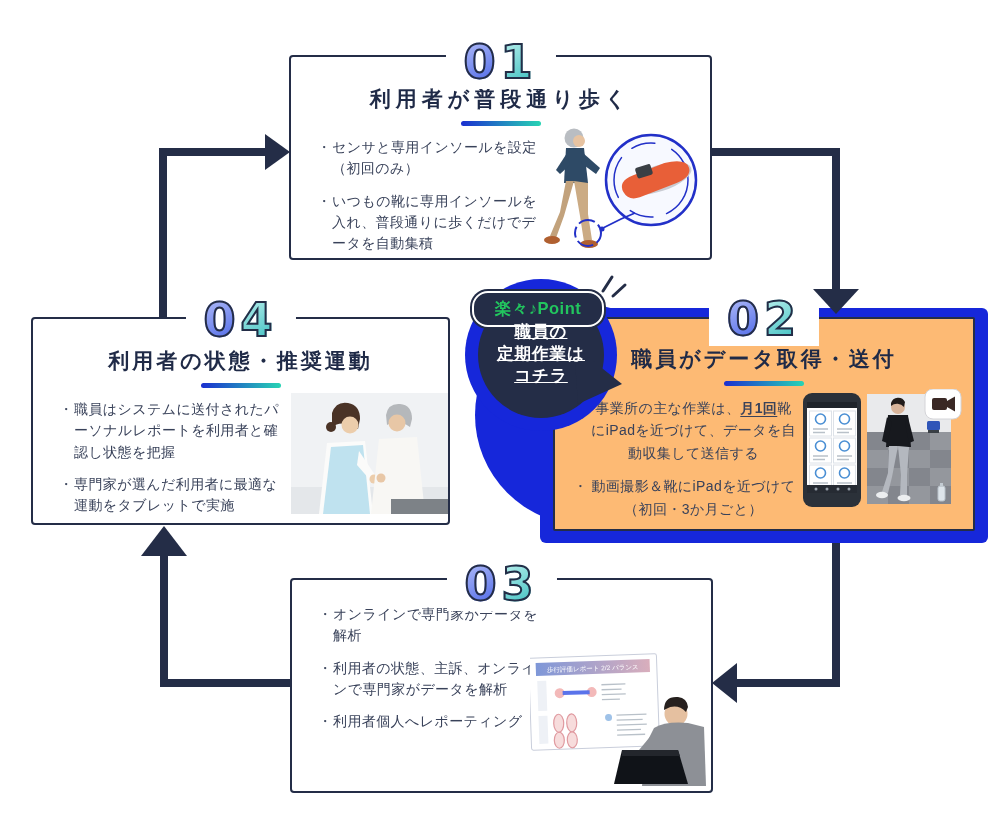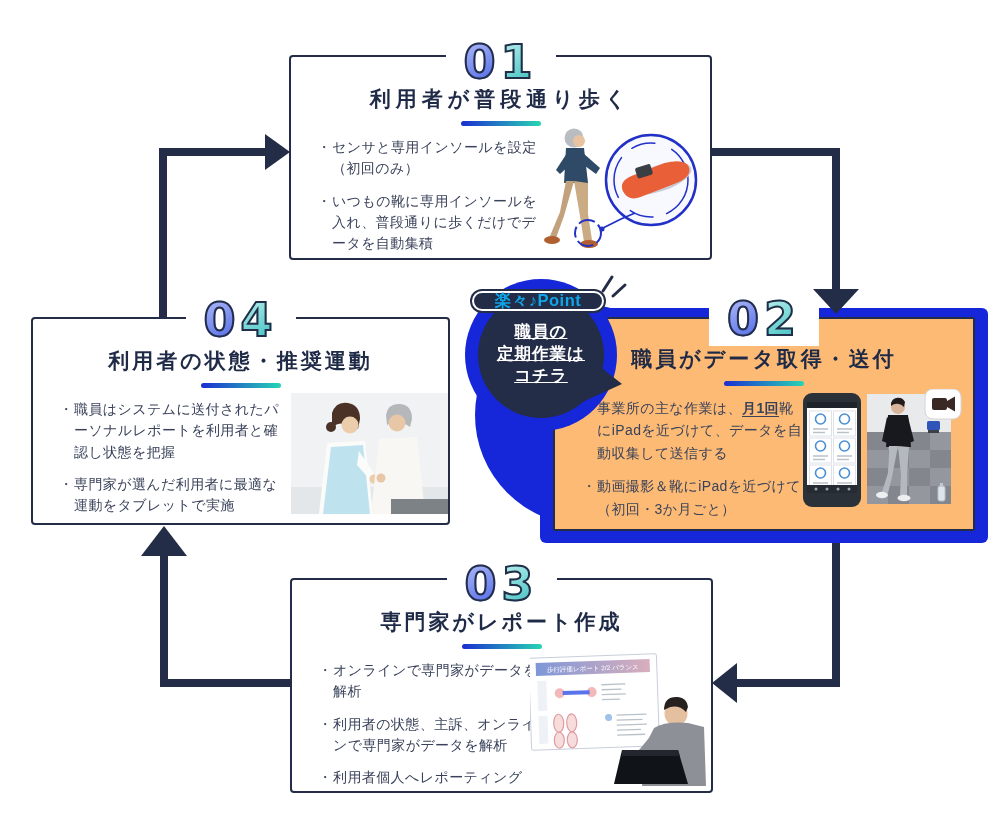--- a/index.html
+++ b/index.html
@@ -43,21 +43,21 @@
   }
   #box1 .step-title { letter-spacing:5px; }
   .grad-underline {
     width:80px; height:5px; border-radius:3px; margin:8px auto 0;
     background:linear-gradient(90deg,#1b2fd0,#28d4b4);
   }
   .bullets {
     list-style:none; margin:11px 0 0 26px; padding:0; width:230px;
     font-size:14px; line-height:1.52; color:#39425a; letter-spacing:0.4px;
   }
-  #box2i .bullets { margin-left:27px; width:226px; line-height:1.6; }
+  #box2i .bullets { margin-left:18px; width:226px; line-height:1.6;text-align:center; }
   .bullets li { display:flex; margin-bottom:11px; }
   .dot { width:15px; flex:0 0 15px; }
   .em  { font-weight:800; text-decoration:underline; text-underline-offset:3px; }
   .illus { position:absolute; }
   
   .aseg  { position:absolute; background:#242d47; z-index:1; }
   .ahead { position:absolute; width:0; height:0; z-index:5; }
   #arrA-v { left:159px; top:148px; width:8px; height:170px; }
   #arrA-h { left:159px; top:148px; width:108px; height:8px; }
   #arrA-head { left:265px; top:134px; border-left:25px solid #242d47;
@@ -76,24 +76,24 @@
                border-left:23px solid transparent; border-right:23px solid transparent; }
   
   #co-big  { position:absolute; left:475px; top:305px; width:220px; height:220px;
              border-radius:50%; background:#1627da; z-index:1; }
   #co-ring { position:absolute; left:465px; top:279px; width:152px; height:152px;
              border-radius:50%; background:#1627da; z-index:3; }
   #co-dark { position:absolute; left:478px; top:292px; width:126px; height:126px;
              border-radius:50%; background:#242d47; z-index:4; }
   #co-tail { position:absolute; left:560px; top:340px; z-index:4; }
   #co-pill {
-    position:absolute; left:472px; top:291px; width:132px; height:20px;
+    position:absolute; left:472px; top:291px; width:132px; height:36px;
     background:#242d47; border:2.5px solid #fff; border-radius:16px;
     box-shadow:0 0 0 2px #242d47; z-index:6; display:flex; align-items:center;
-    justify-content:center; color:#0ea5e9; font-size:16.5px; font-weight:800;
+    justify-content:center; color:#22c55e; font-size:16.5px; font-weight:800;
     letter-spacing:0.5px; box-sizing:border-box; white-space:nowrap;
   }
   #co-text { position:absolute; left:469px; top:320px; width:144px; z-index:6;
              color:#fff; text-align:center; font-size:16.5px; font-weight:800;
              line-height:22px; letter-spacing:1px;text-decoration:underline; }
   #co-sparks { position:absolute; left:600px; top:274px; z-index:6; }
 </style>
 </head>
 <body>
 
@@ -251,21 +251,20 @@
         </g>
       </svg>
     </div>
   </div>
 
   <div class="step-box" id="box3">
     <div class="chip">
       <span class="digit d1">0</span>
         <span class="digit d2">3</span>
     </div>
-    <div class="step-title">専門家がレポート作成</div>
     <div class="grad-underline"></div>
     <ul class="bullets" style="width:222px;">
       <li>
         <span class="dot">・</span>
         <span>オンラインで専門家がデータを解析</span>
       </li>
       <li>
         <span class="dot">・</span>
         <span>利用者の状態、主訴、オンラインで専門家がデータを解析</span>
       </li>

